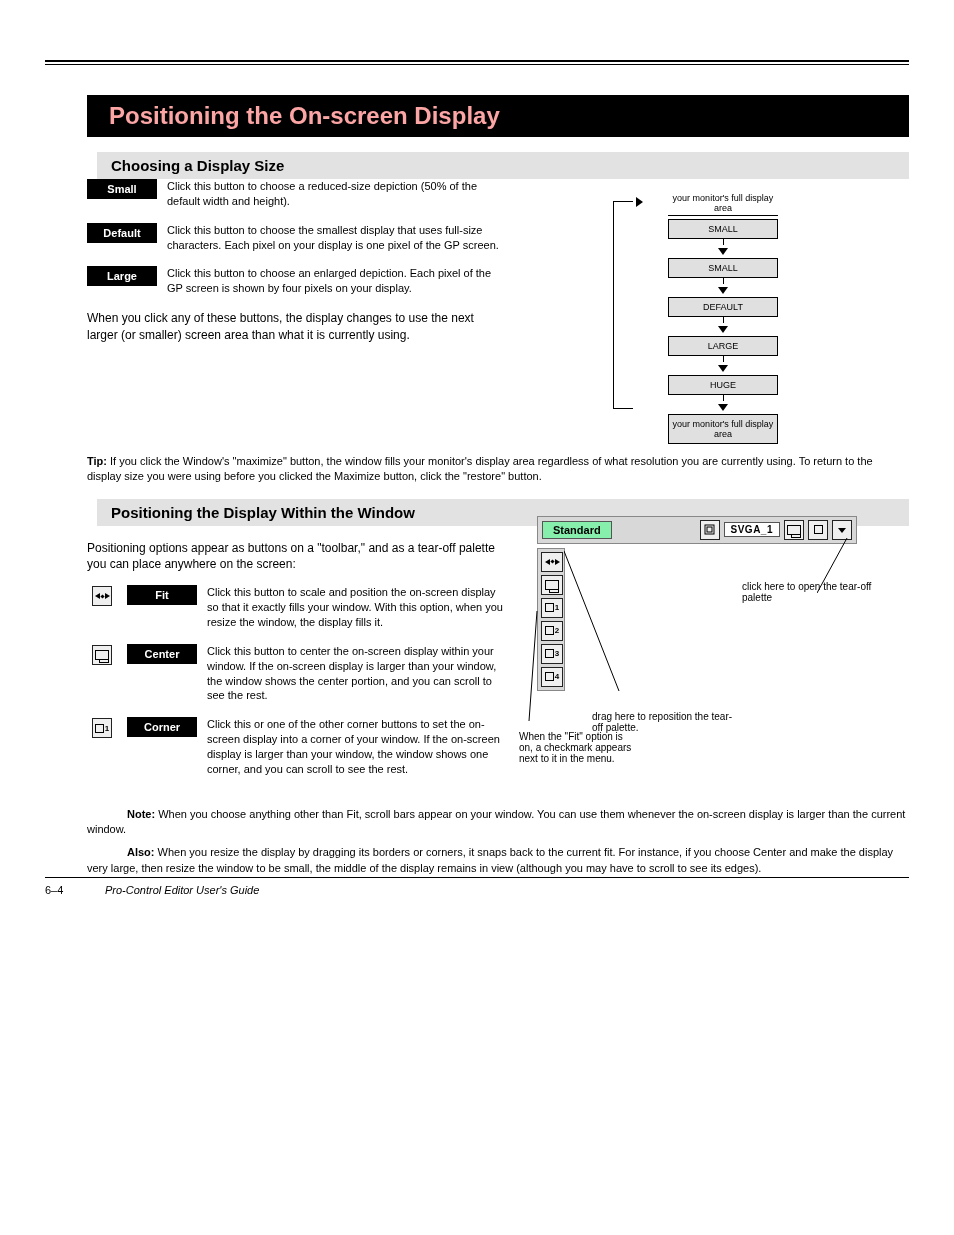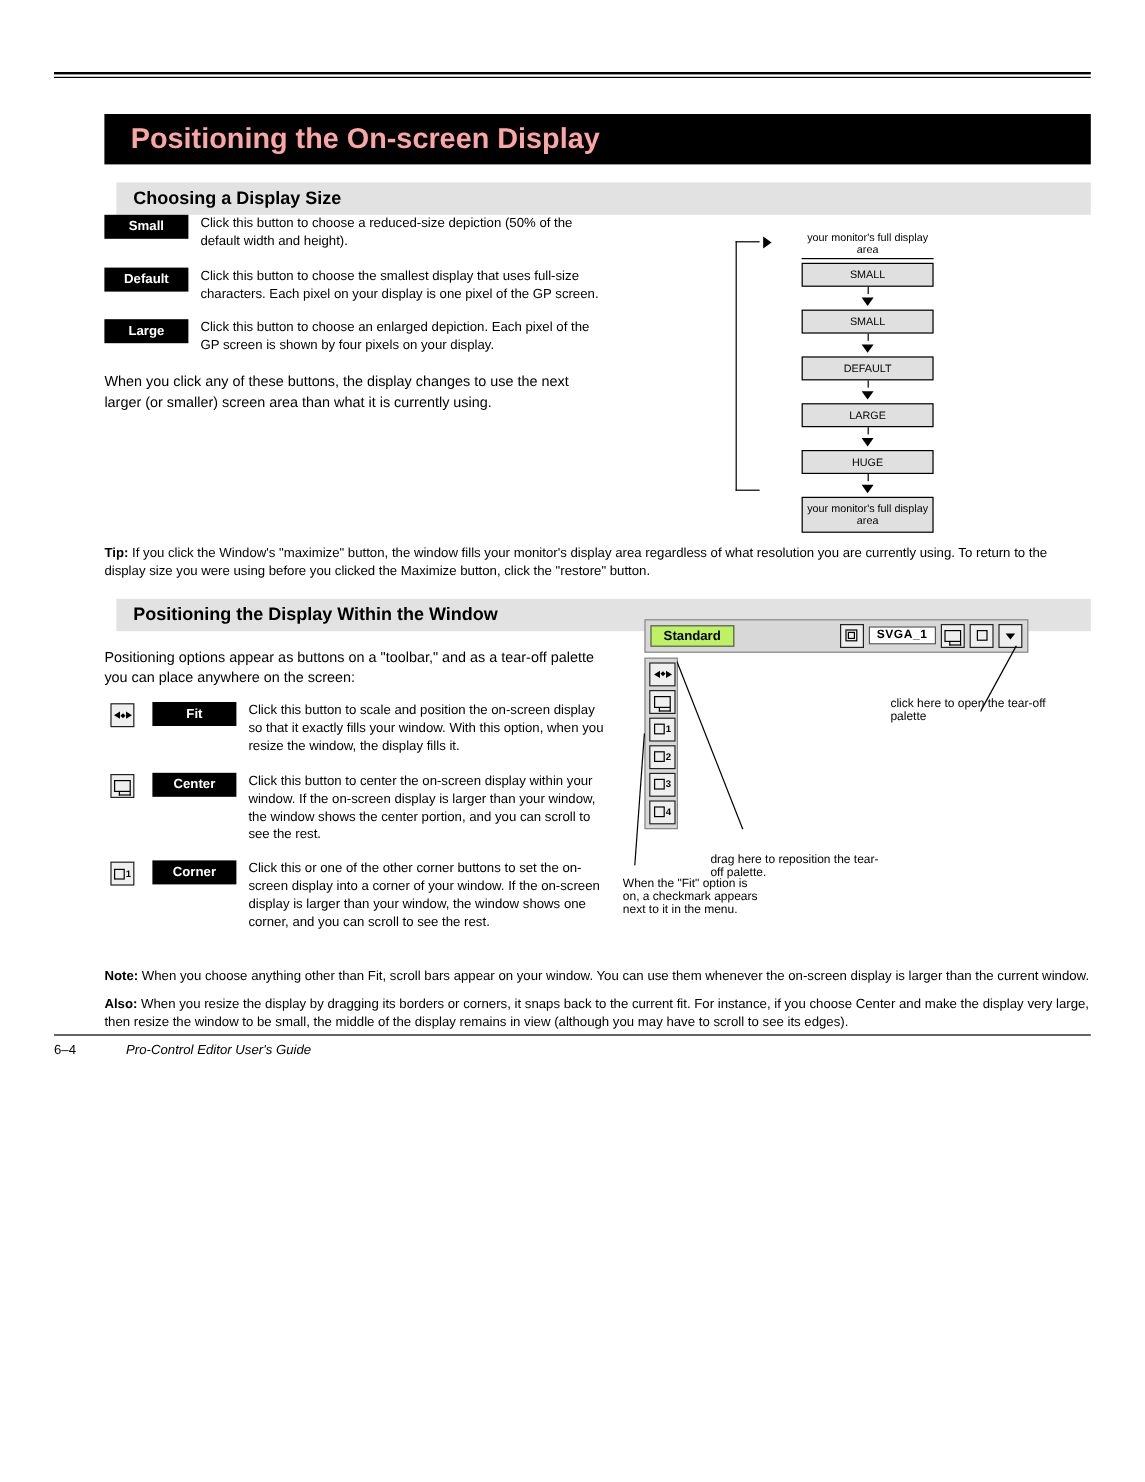--- a/index.html
+++ b/index.html
@@ -144,21 +144,21 @@
 }
 .toolbar-row {
   display: flex;
   align-items: center;
   gap: 4px;
   background: #d8d8d8;
   border: 1px solid #888;
   padding: 3px 4px;
 }
 .tb-standard {
-  background: #bef264;
+  background: #86efac;
   border: 1px solid #555;
   font-size: 11px;
   padding: 2px 10px;
   font-weight: bold;
 }
 .tb-svga {
   background: #fff;
   border: 1px solid #555;
   font-size: 10px;
   padding: 1px 6px;
@@ -190,21 +190,21 @@
 }
 .callout.a { top: 65px; right: -15px; width: 130px; text-align: left; }
 .callout.b { top: 195px; left: 55px; width: 150px; }
 .callout.c { top: 215px; left: -18px; width: 120px; }
 .callout-leader { stroke: #000; stroke-width: 1; fill: none; }
 .note-block {
   margin-left: 42px;
   margin-top: 16px;
 }
 .note-block .note { font-size:11px; line-height:1.4; margin-bottom:8px; }
-.note-block .note .b { font-weight: bold; }
+.note-block .note .b { font-weight: bold; margin-left: 40px; }
 .footer {
   position: absolute;
   bottom: 28px;
   left: 45px;
   right: 45px;
   border-top: 1px solid #000;
   padding-top: 6px;
   display: flex;
   font-size: 11px;
 }

